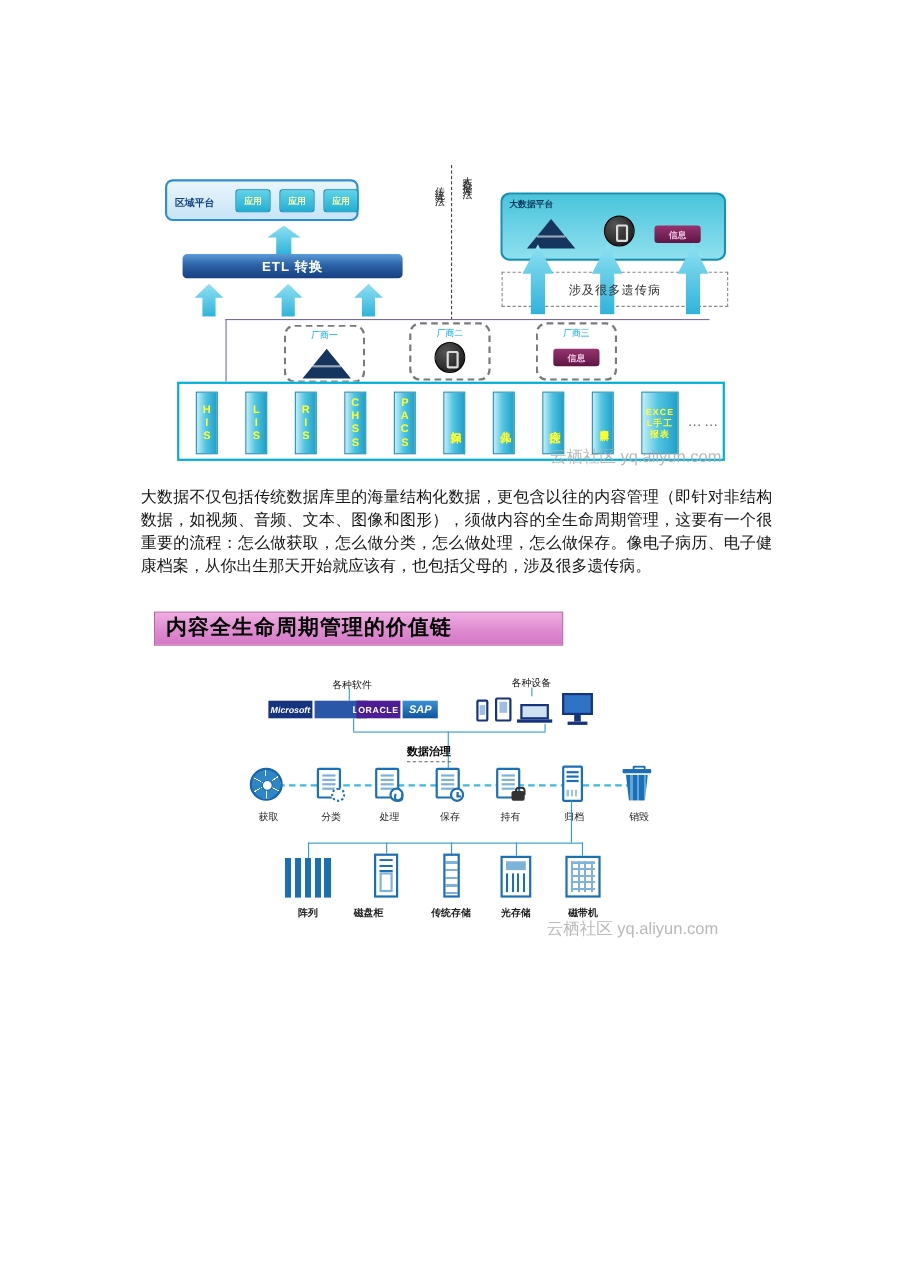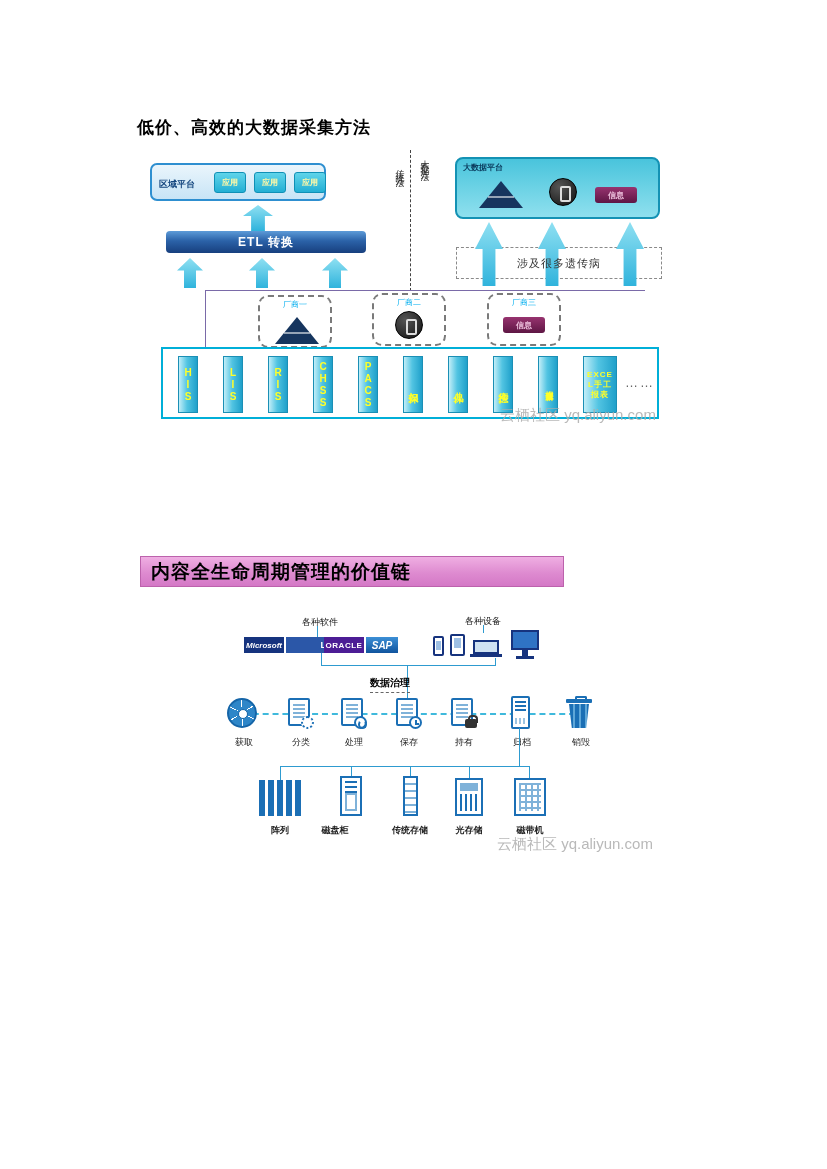--- a/index.html
+++ b/index.html
@@ -5,44 +5,44 @@
   *{margin:0;padding:0;box-sizing:border-box;}
   html,body{background:#ffffff;}
   .page{position:relative;width:827px;height:1169px;background:#fff;overflow:hidden;
         font-family:"Liberation Sans",sans-serif;color:#111;}
 
   
   .doc-title{position:absolute;left:137px;top:116px;font-family:"Liberation Serif",serif;
              font-size:17px;font-weight:600;letter-spacing:1px;color:#000;}
   .para{position:absolute;left:128px;top:442px;width:574px;font-family:"Liberation Serif",serif;
         font-size:14.5px;line-height:1.45;text-align:justify;color:#141414;}
-  .banner{position:absolute;left:140px;top:556px;width:424px;height:31px;
+  .banner{position:absolute;left:140px;top:556px;width:372px;height:31px;
           background:linear-gradient(180deg,#EFAEE2 0%,#DE8BD0 55%,#D478C6 100%);
-          border:1px solid #BC62AC;display:flex;align-items:center;}
+          border:1px solid #BC62AC;display:flex;align-items:flex-start;}
   .banner span{font-size:19px;font-weight:700;color:#000;padding-left:10px;letter-spacing:1px;}
   .wm{position:absolute;color:#ADADAD;font-size:15px;opacity:.85;z-index:9;white-space:nowrap;}
   .wm1{left:500px;top:406px;}
   .wm2{left:497px;top:835px;}
 
   
   .d1{position:absolute;left:130px;top:148px;width:585px;height:288px;}
   .rp-box{position:absolute;left:20px;top:15px;width:176px;height:38px;border:2px solid #2E8FD0;
           border-radius:7px;background:linear-gradient(180deg,#EAF5FC,#C8E4F6);}
   .rp-label{position:absolute;left:7px;top:13px;font-size:9px;font-weight:700;color:#13457E;}
   .rp-app{position:absolute;top:7px;width:32px;height:21px;border:1px solid #0F90B6;border-radius:3px;
           background:linear-gradient(180deg,#5FD4EA,#23AFD4);color:#FFF9A8;font-size:8px;font-weight:700;
           display:flex;align-items:center;justify-content:center;}
   .arrow-up{position:absolute;z-index:2;background:linear-gradient(180deg,#8FE0F2,#2FB3DC);
             clip-path:polygon(50% 0,100% 42%,73% 42%,73% 100%,27% 100%,27% 42%,0 42%);}
   .etl-box{position:absolute;left:36px;top:83px;width:200px;height:22px;border-radius:4px;
            background:linear-gradient(180deg,#5D9BD8 0%,#2B62A8 45%,#173F7E 100%);
            color:#fff;font-size:12px;font-weight:700;display:flex;align-items:center;justify-content:center;letter-spacing:1px;}
   .divider-dashed{position:absolute;left:280px;top:2px;height:141px;border-left:1px dashed #444;}
   .v-label{position:absolute;writing-mode:vertical-rl;text-orientation:upright;font-size:9px;color:#222;letter-spacing:3px;}
-  .bp-box{position:absolute;left:325px;top:9px;width:205px;height:62px;border:2px solid #1492B4;
+  .bp-box{position:absolute;left:325px;top:27px;width:205px;height:62px;border:2px solid #1492B4;
           border-radius:8px;background:linear-gradient(180deg,#49C4DC,#8FE0EE);}
   .bp-label{position:absolute;left:6px;top:3px;font-size:8px;font-weight:700;color:#0A3A5C;}
   .pyramid{position:absolute;width:0;height:0;border-left:22px solid transparent;border-right:22px solid transparent;
            border-bottom:27px solid #16355E;}
   .pyramid::after{content:"";position:absolute;left:-13px;top:15px;width:26px;height:2px;background:rgba(255,255,255,.55);}
   .dot-circle{position:absolute;width:28px;height:28px;border-radius:50%;border:1px solid #000;
               background:radial-gradient(circle at 35% 30%,#555,#111);}
   .dot-circle::after{content:"";position:absolute;left:10px;top:7px;width:7px;height:12px;border:2px solid #ddd;border-radius:2px;}
   .tag{position:absolute;width:42px;height:16px;border-radius:3px;
        background:linear-gradient(180deg,#97336F,#5E1644);display:flex;align-items:center;justify-content:center;}
@@ -131,21 +131,20 @@
   .st-tape::after{content:"";position:absolute;left:3px;right:3px;top:3px;bottom:3px;
                   background:repeating-linear-gradient(90deg,#7FB2D9 0 2px,transparent 2px 6px),
                              repeating-linear-gradient(180deg,#7FB2D9 0 2px,transparent 2px 6px);}
   .st-label{position:absolute;top:216px;width:56px;text-align:center;font-size:9px;color:#222;font-weight:bold;}
 </style>
 </head>
 <body>
 
 <div class="page">
 
-  <div class="doc-title">低价、高效的大数据采集方法</div>
 
   <div class="d1">
 
     <div class="rp-box">
       <span class="rp-label">区域平台</span>
       <span class="rp-app" style="left:62px">应用</span>
       <span class="rp-app" style="left:102px">应用</span>
       <span class="rp-app" style="left:142px">应用</span>
     </div>
 
@@ -227,20 +226,21 @@
         </div>
       <div class="bar bar-wide" style="left:420px">
           <span class="bar-label">EXCEL手工报表</span>
         </div>
       <span class="ellipsis">……</span>
     </div>
   </div>
 
   <div class="wm wm1">云栖社区 yq.aliyun.com</div>
 
+  <div class="para">大数据不仅包括传统数据库里的海量结构化数据，更包含以往的内容管理（即针对非结构数据，如视频、音频、文本、图像和图形），须做内容的全生命周期管理，这要有一个很重要的流程：怎么做获取，怎么做分类，怎么做处理，怎么做保存。像电子病历、电子健康档案，从你出生那天开始就应该有，也包括父母的，涉及很多遗传病。</div>
 
   <div class="banner">
     <span>内容全生命周期管理的价值链</span>
   </div>
 
   <div class="d2">
 
     <div class="grp-label" style="left:87px;top:8px">各种软件</div>
     <div class="line-b" style="left:102px;top:18px;width:1px;height:11px"></div>
     <div class="logo logo-ms">Microsoft</div>

